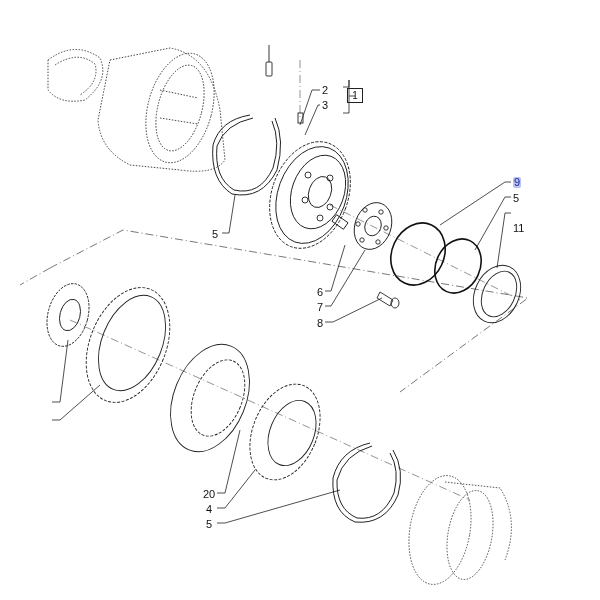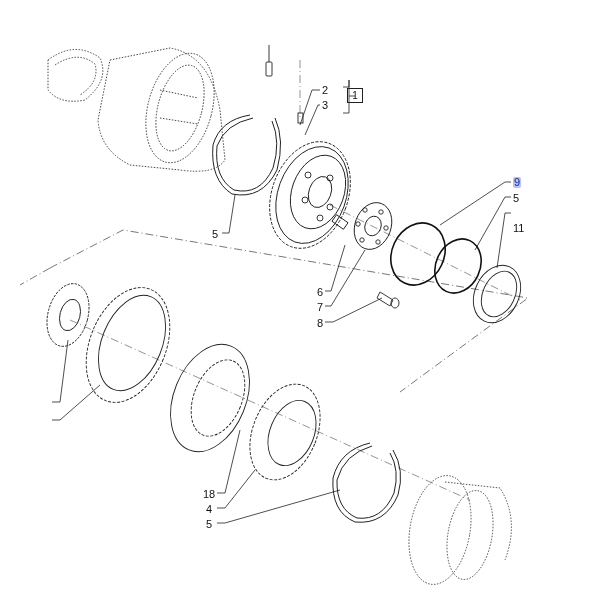--- a/index.html
+++ b/index.html
@@ -145,15 +145,15 @@
 
 <span class="callout" style="left:322px;top:85px;">2</span>
 <span class="callout" style="left:322px;top:100px;">3</span>
 <span class="callout" style="left:212px;top:229px;">5</span>
 <span class="callout" style="left:317px;top:287px;">6</span>
 <span class="callout" style="left:317px;top:302px;">7</span>
 <span class="callout" style="left:317px;top:318px;">8</span>
 <span class="callout sel" style="left:513px;top:177px;">9</span>
 <span class="callout" style="left:513px;top:193px;">5</span>
 <span class="callout" style="left:513px;top:223px;">11</span>
-<span class="callout" style="left:203px;top:489px;">18</span>
+<span class="callout" style="left:203px;top:489px;">20</span>
 <span class="callout" style="left:206px;top:504px;">4</span>
 <span class="callout" style="left:206px;top:519px;">5</span>
 
 </body></html>

